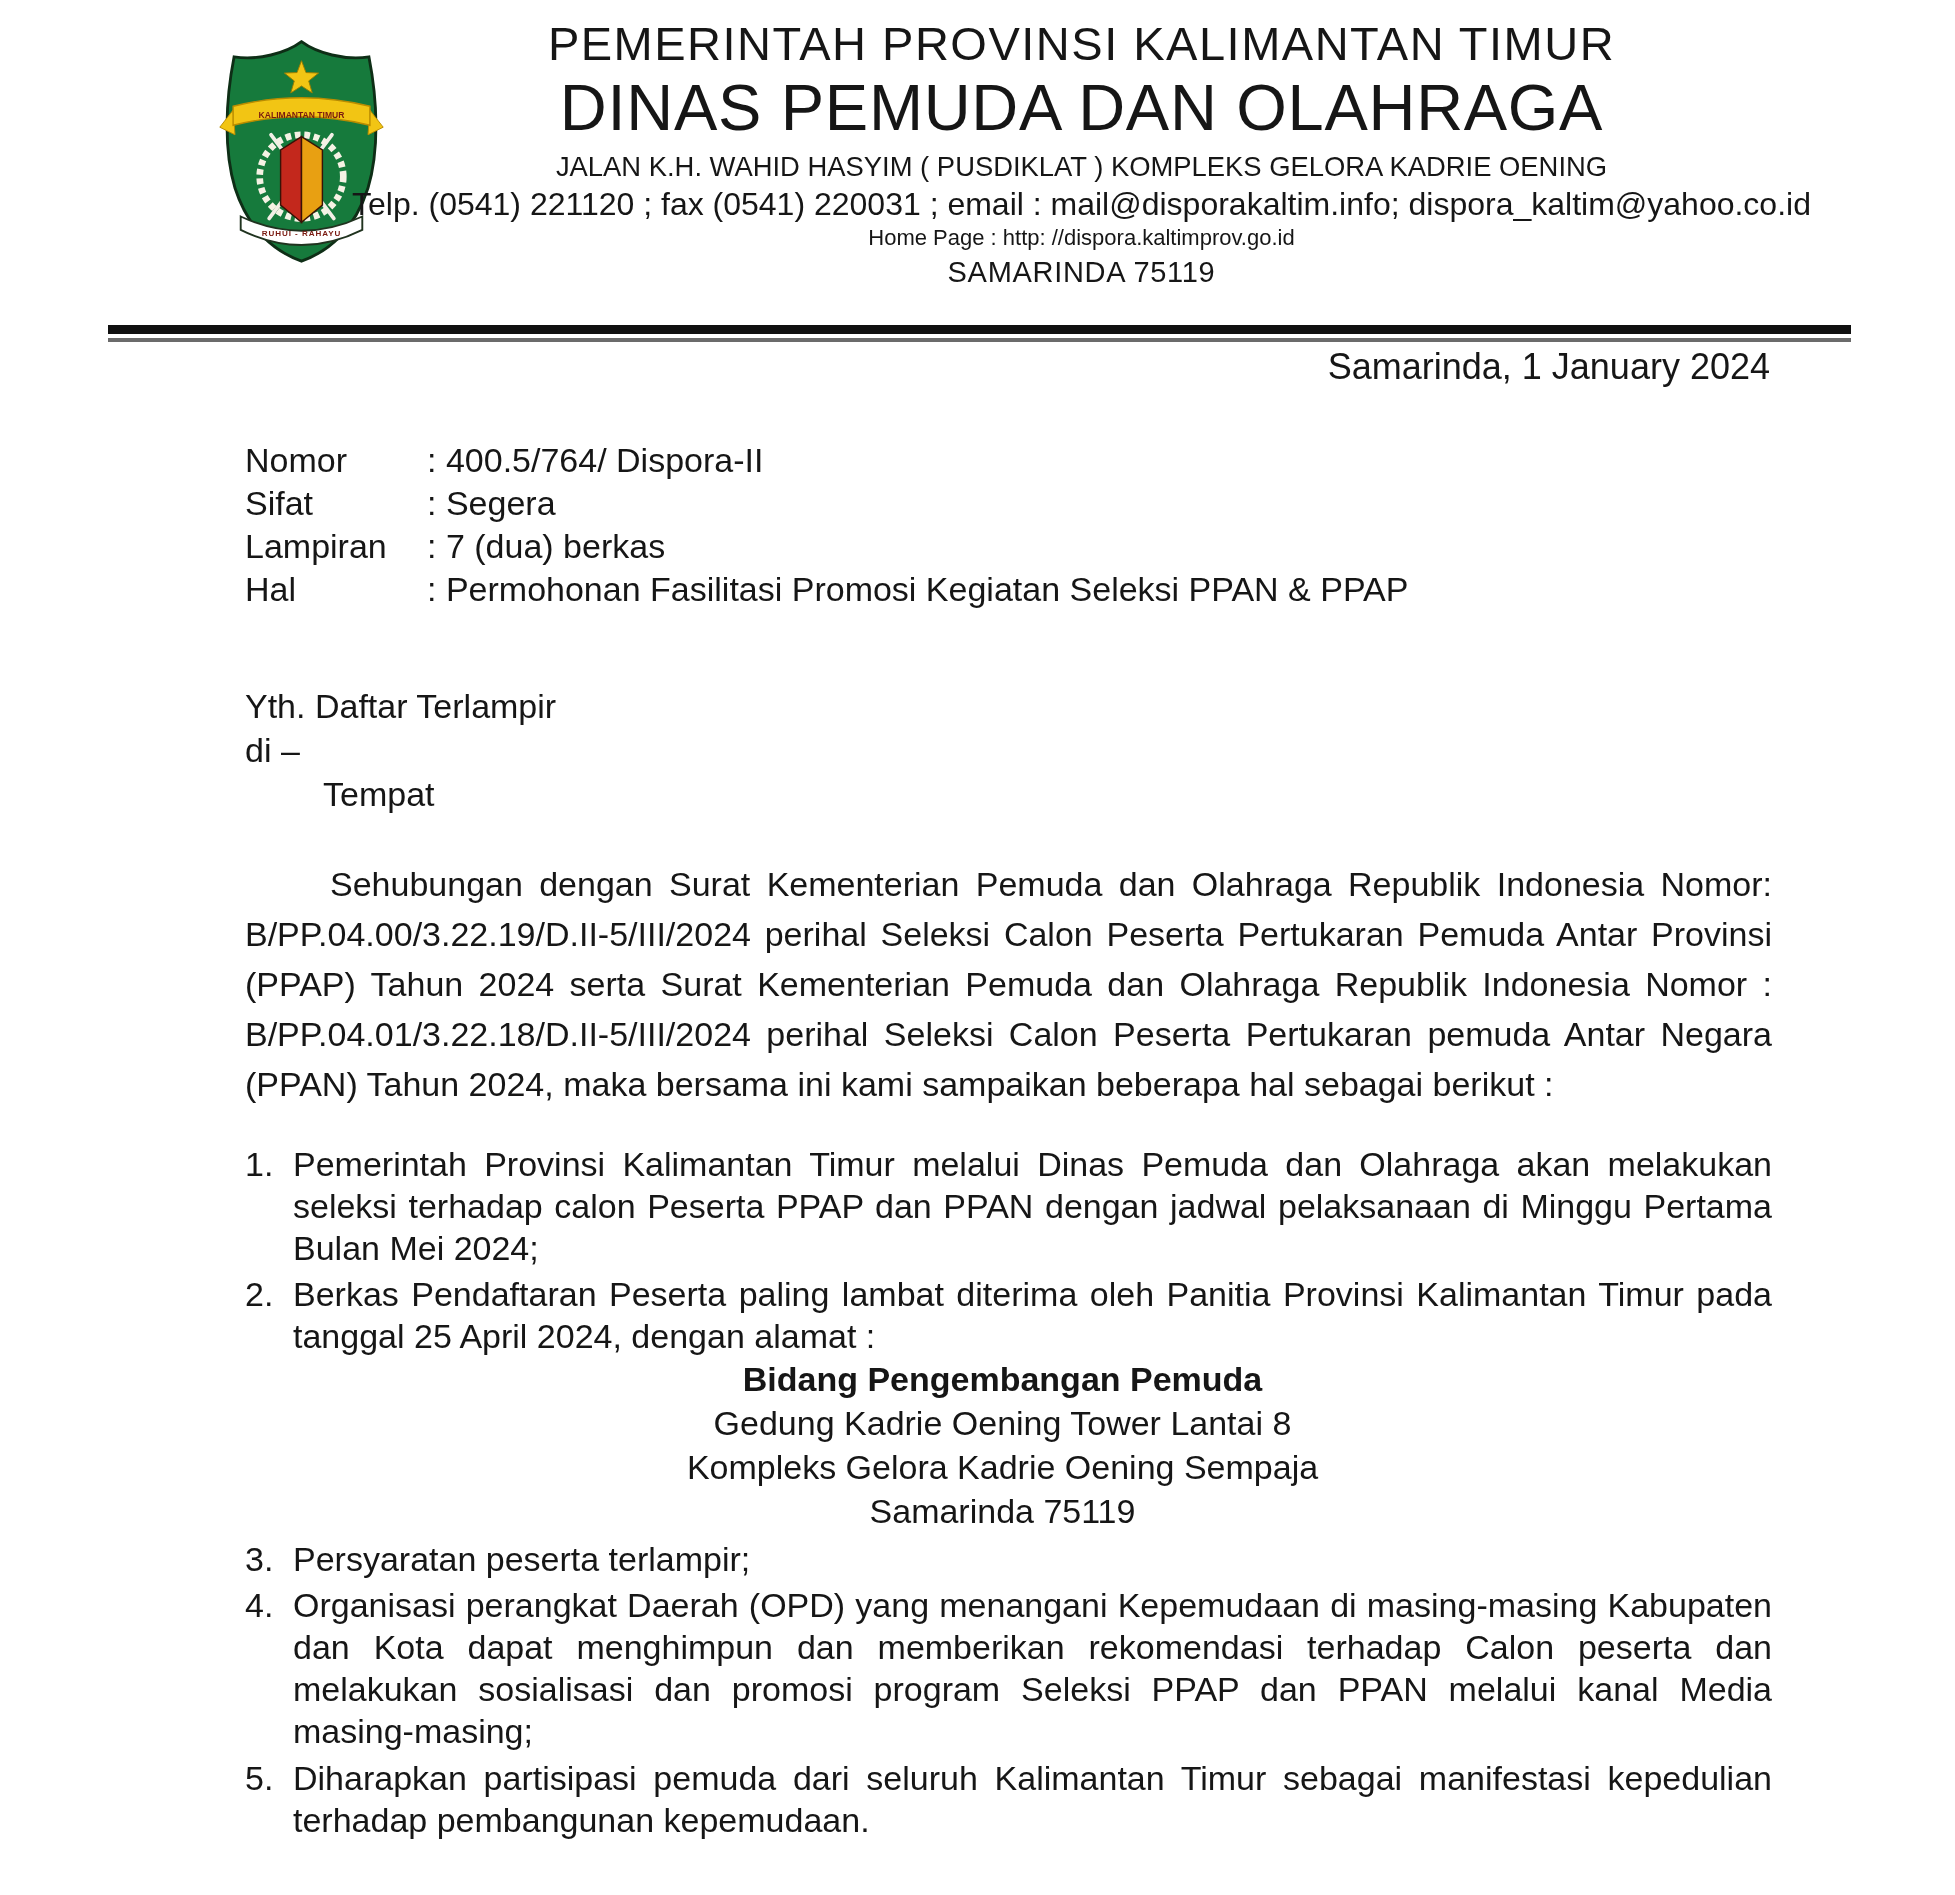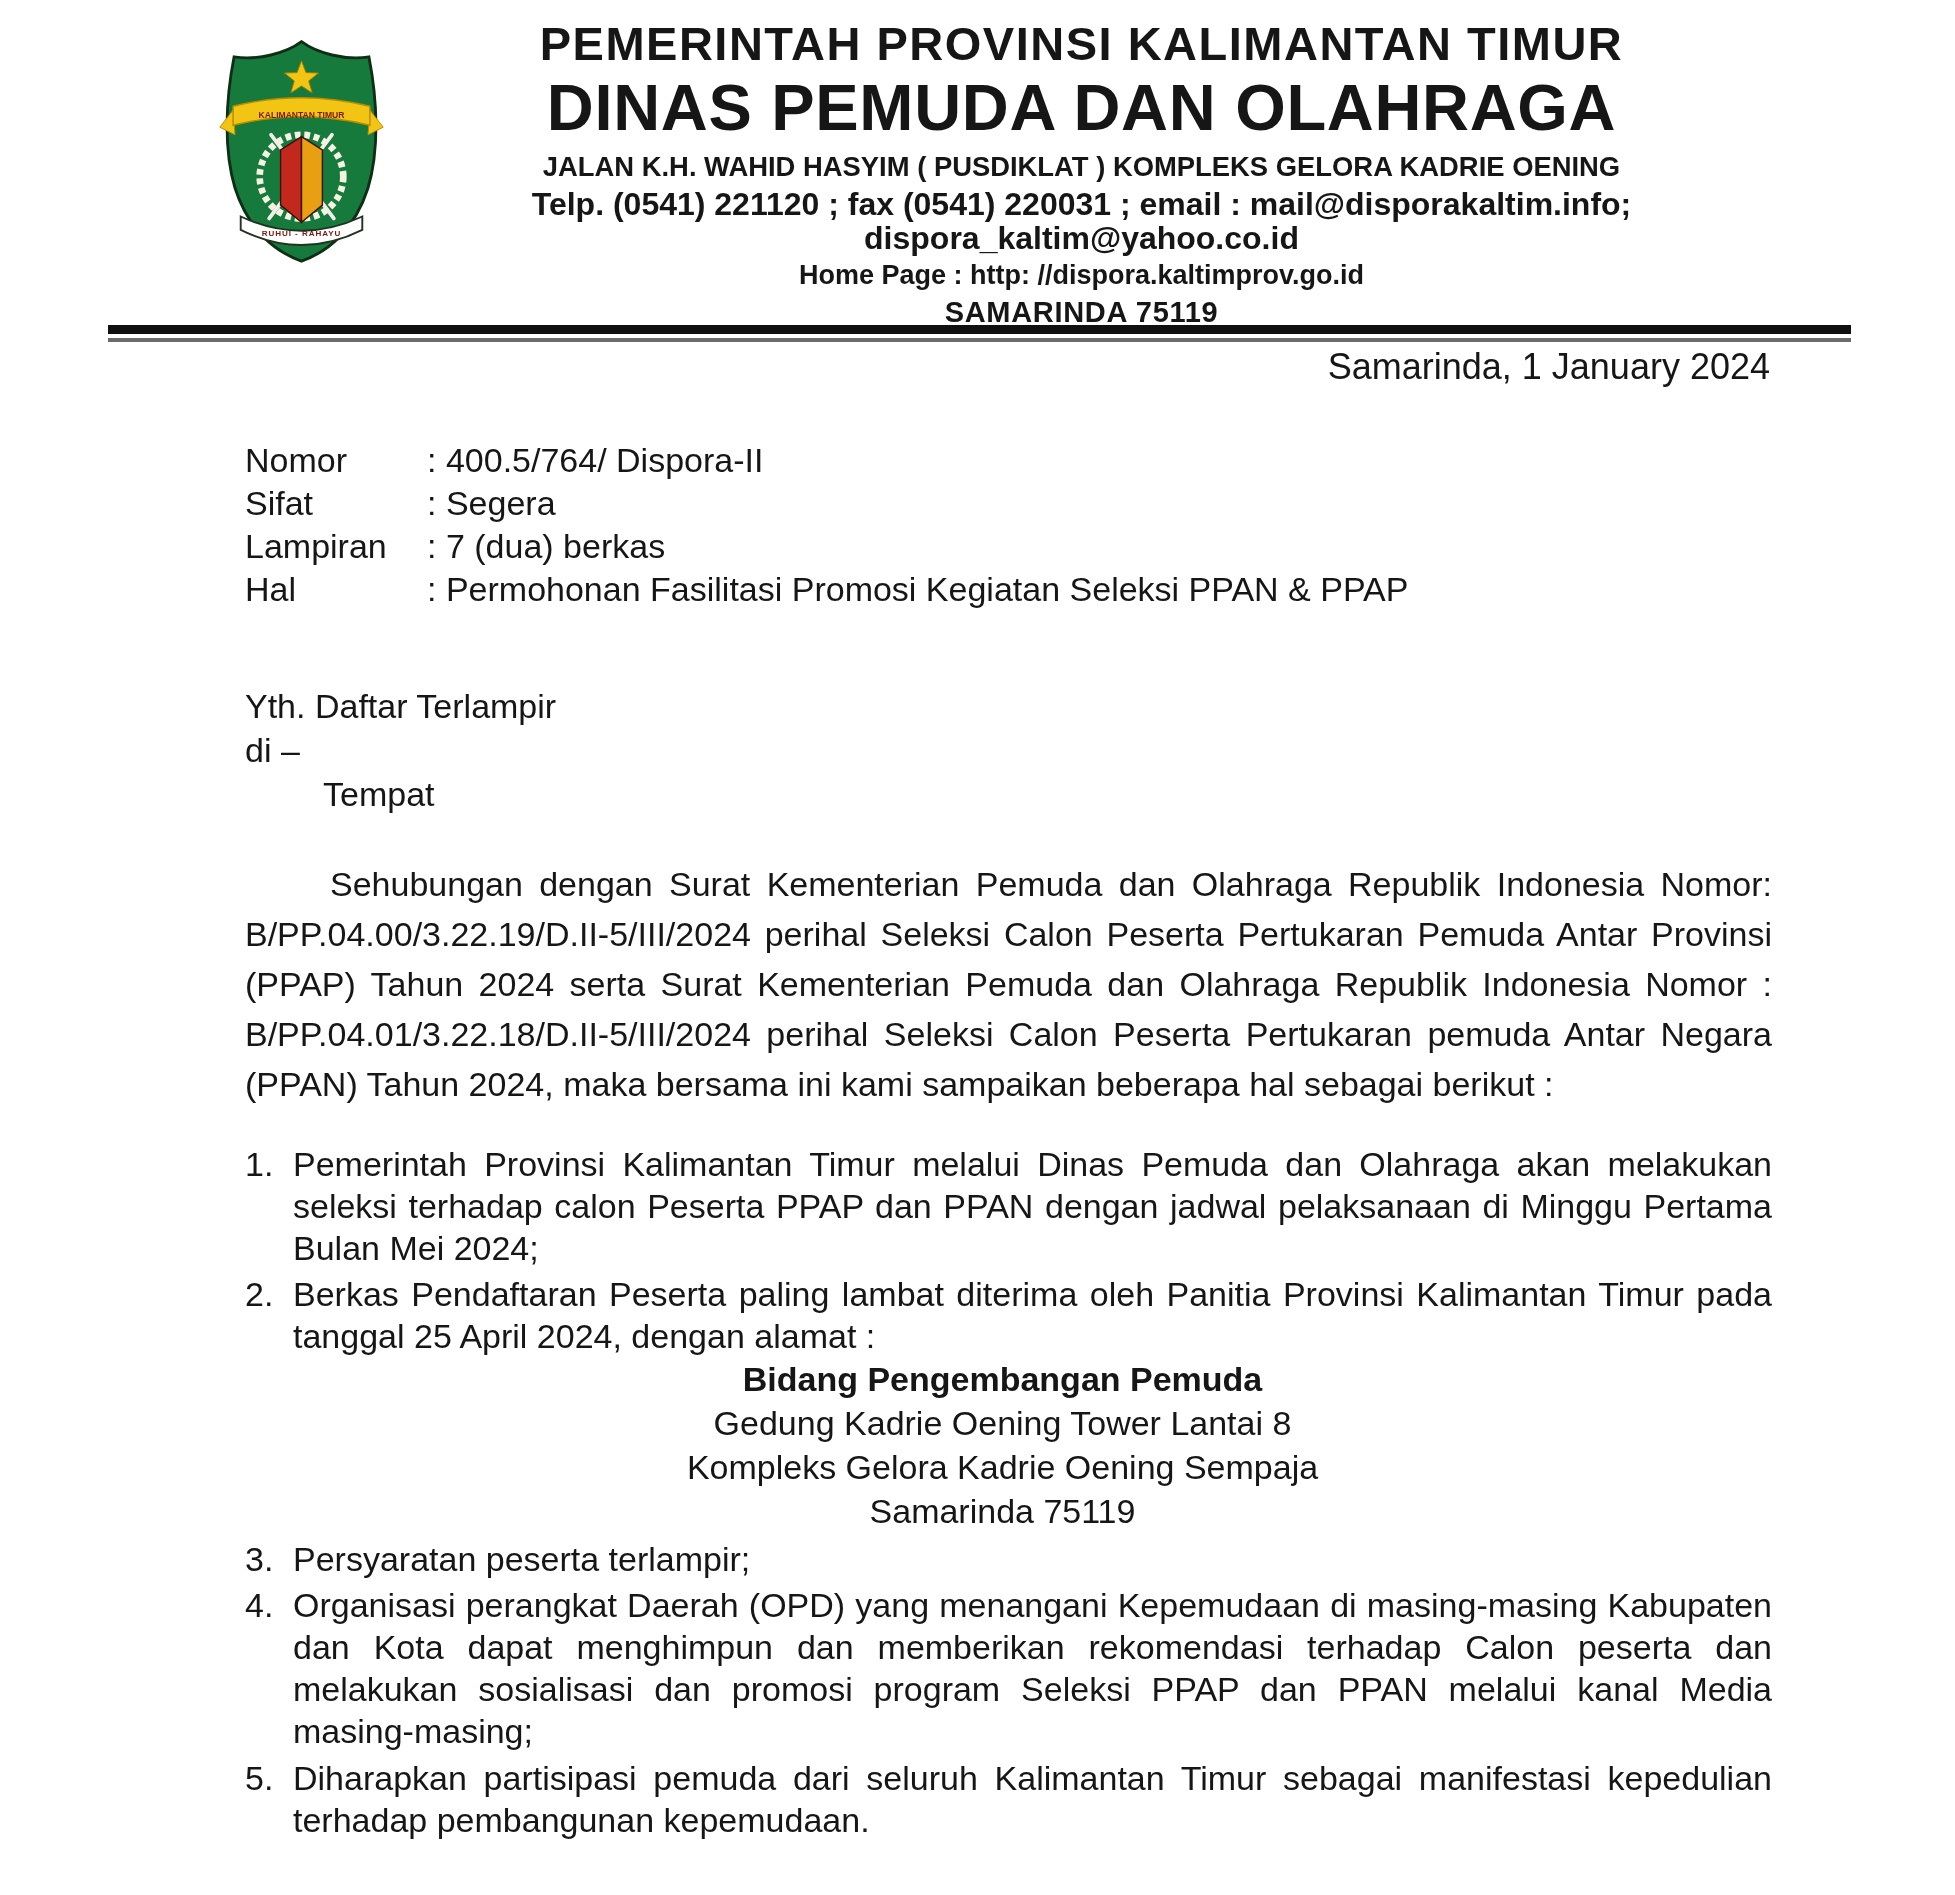--- a/index.html
+++ b/index.html
@@ -5,27 +5,27 @@
   html,body{margin:0;padding:0;}
   body{
     width:1955px;height:1896px;position:relative;overflow:hidden;
     background:#ffffff;color:#161616;
     font-family:"Liberation Sans", sans-serif;
   }
 
   
   .letterhead-text{
     position:absolute;top:19px;left:319px;right:111px;
-    text-align:center;font-weight:bold;line-height:1.08;
+    text-align:center;font-weight:normal;line-height:1.08;
   }
   .gov{font-size:47px;letter-spacing:1.5px;}
   .agency{font-size:65px;letter-spacing:0.7px;margin-top:3px;}
   .addr{font-size:27.4px;margin-top:9px;}
   .contact{font-size:32px;margin-top:5.2px;}
-  .home{font-size:27px;margin-top:5.2px;}
+  .home{font-size:22px;margin-top:5.2px;}
   .city{font-size:29px;margin-top:6.7px;letter-spacing:0.7px;}
 
   .emblem{position:absolute;left:206px;top:36px;width:191px;height:228px;}
 
   .divider{
     position:absolute;top:325px;left:108px;right:104px;
     border-top:9.6px solid #101010;
   }
   .divider::after{
     content:"";display:block;margin-top:3.7px;border-top:4.4px solid #6b6b6b;

